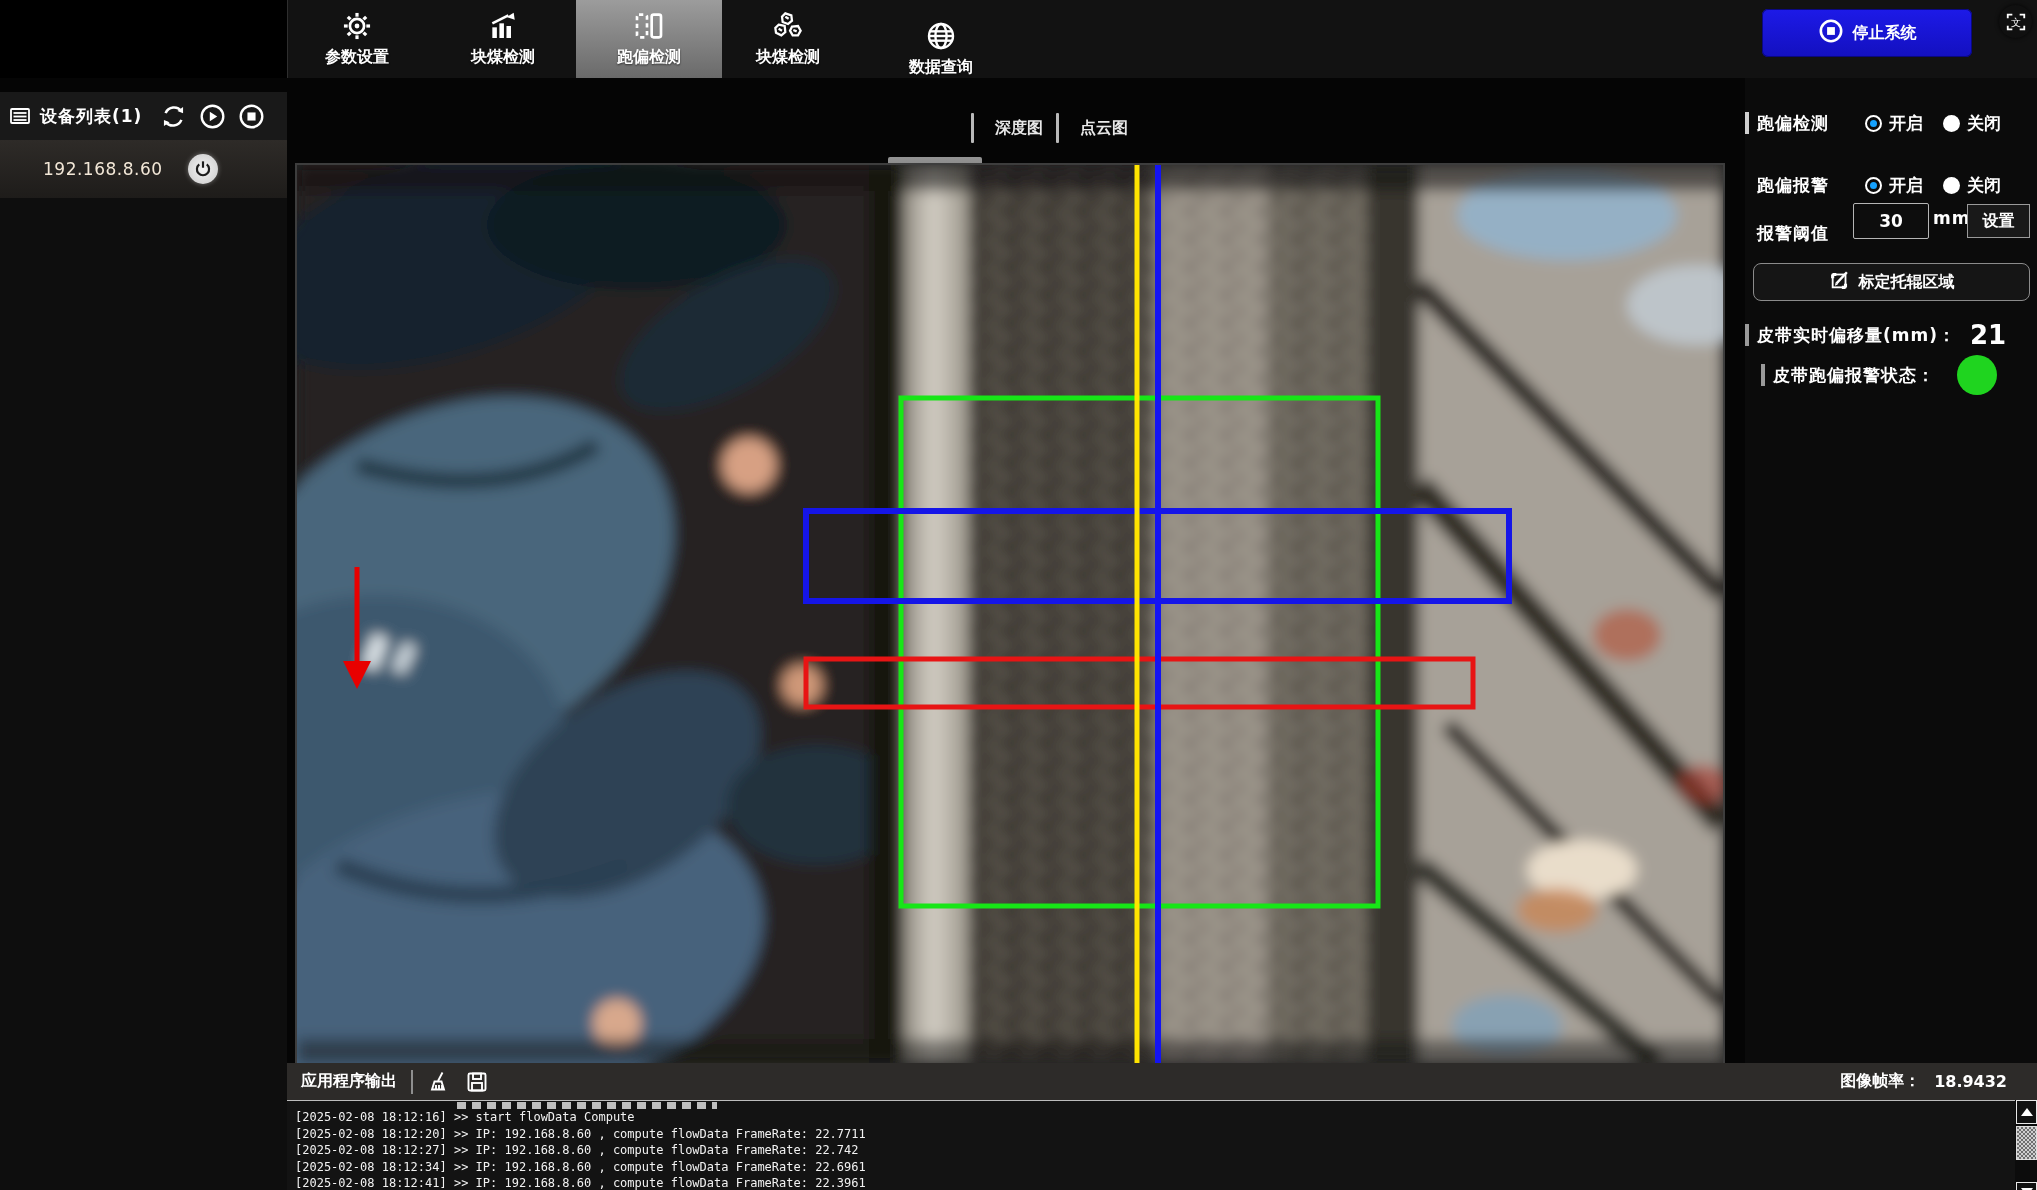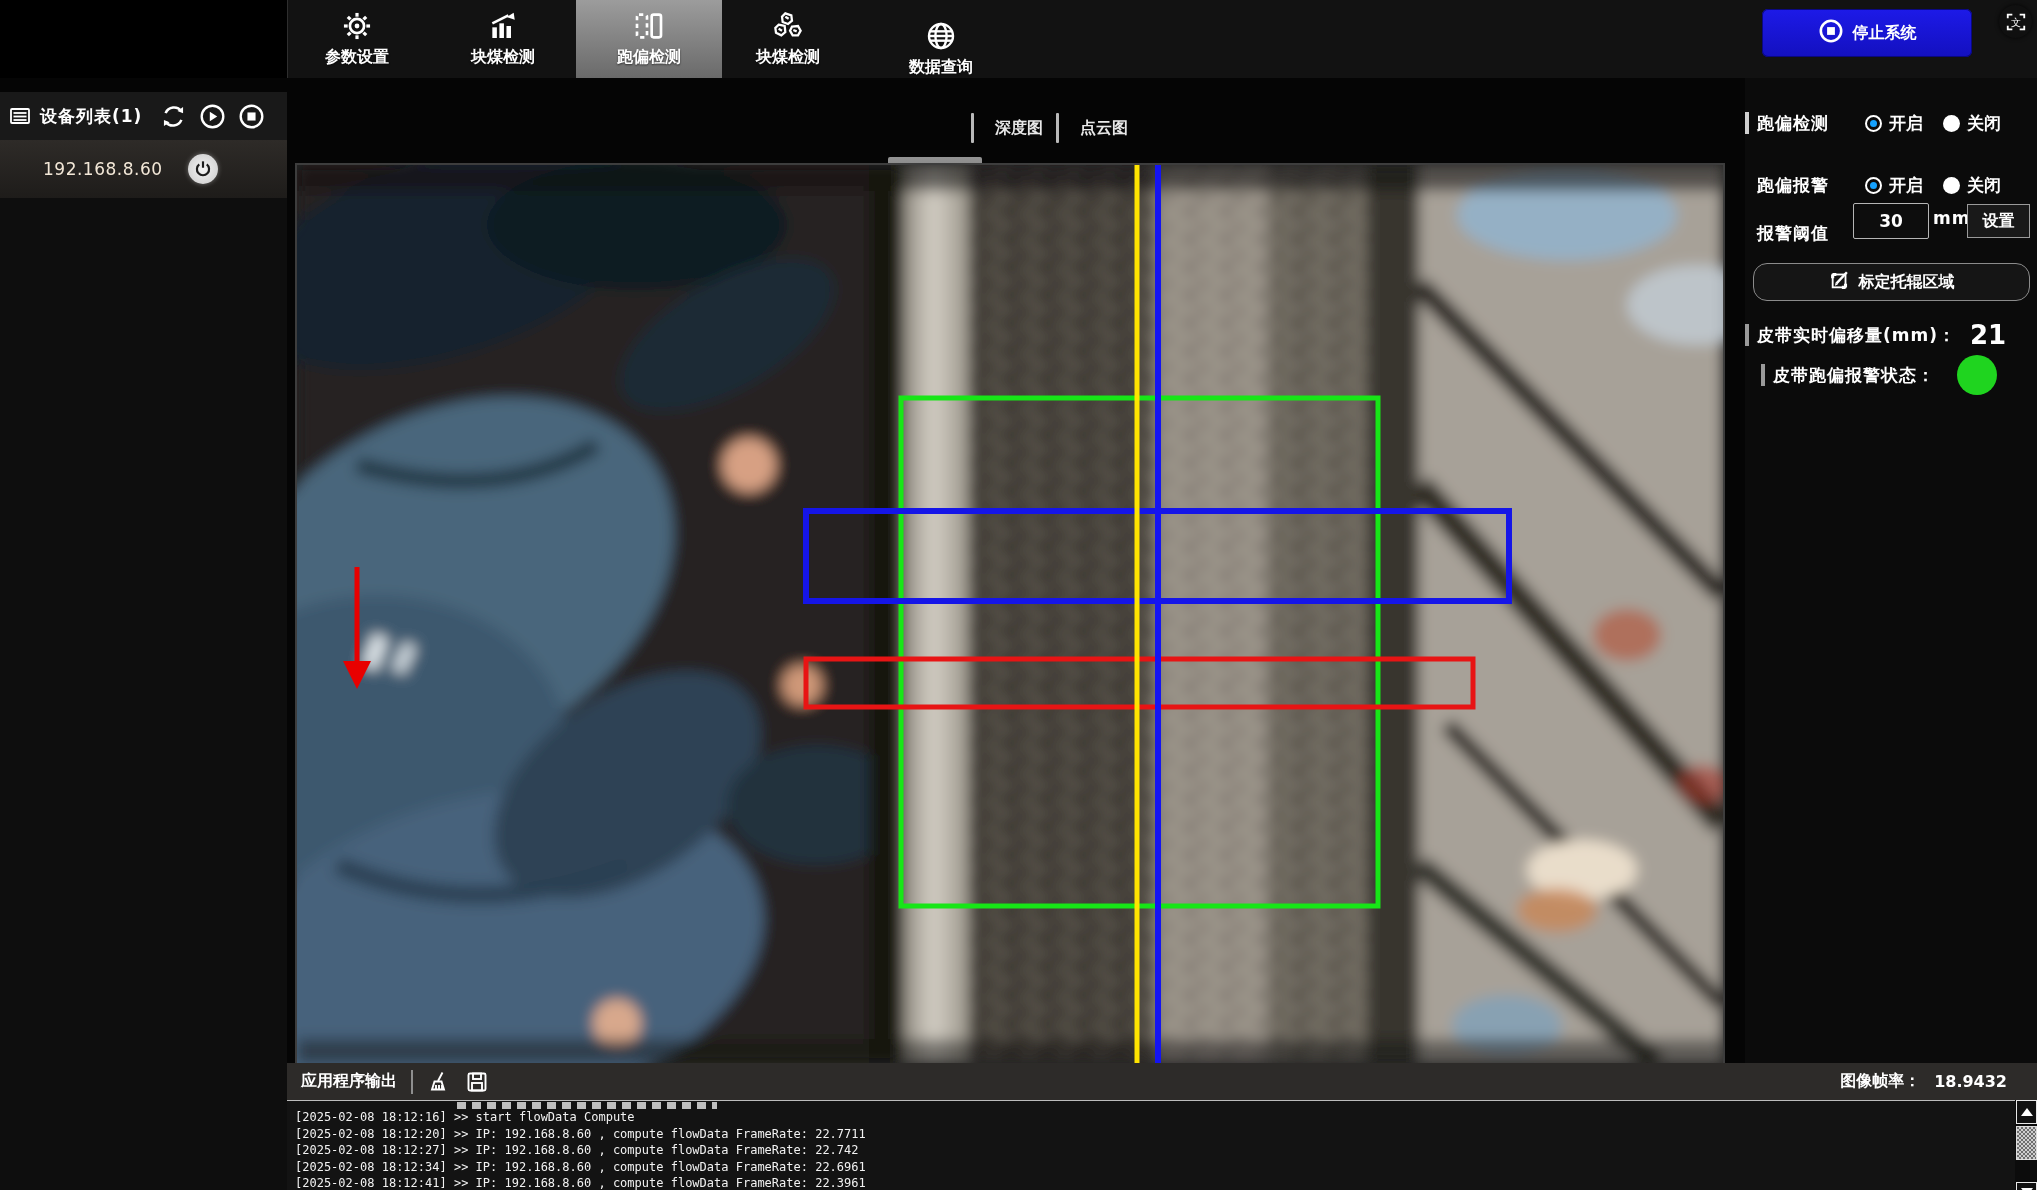--- a/index.html
+++ b/index.html
@@ -58,21 +58,21 @@
   .radio.on::after{content:"";position:absolute;left:3px;top:3px;width:7px;height:7px;border-radius:50%;background:#15a2ff;}
   .radio.off{background:#fff;}
   .radio-label{font-size:17px;font-weight:bold;margin-left:7px;}
   #threshold-input{position:absolute;left:108px;top:-17px;width:70px;height:32px;background:#0d0d0d;
     border:1px solid #b5b5b5;color:#fff;font-size:17px;font-weight:bold;text-align:center;border-radius:2px;
     font-family:"DejaVu Sans","Liberation Sans",sans-serif;}
   #set-button{position:absolute;left:222px;top:-16px;width:61px;height:32px;background:#191919;
     border:1px solid #9a9a9a;border-radius:0;color:#fff;font-size:16px;font-weight:bold;cursor:pointer;
     display:flex;align-items:center;justify-content:center;}
   #calibrate-button{position:absolute;left:8px;top:185px;width:275px;height:36px;background:#151515;
-    border:1px solid #8b8b8b;border-radius:14px;display:flex;align-items:center;justify-content:center;gap:8px;
+    border:1px solid #8b8b8b;border-radius:8px;display:flex;align-items:center;justify-content:center;gap:8px;
     font-size:16px;font-weight:bold;color:#fff;cursor:pointer;}
   #offset-value{font-size:26px;font-weight:bold;margin-left:14px;}
   #status-dot{width:40px;height:40px;border-radius:50%;margin-left:22px;}
 
   
   #log-panel{left:287px;top:1063px;width:1750px;height:127px;background:#141414;}
   #log-header{position:absolute;left:0;top:0;width:1750px;height:37px;background:#2d2b29;
     display:flex;align-items:center;}
   #log-title{font-size:16px;font-weight:bold;margin-left:14px;}
   .log-divider{width:2px;height:24px;background:#8f8f8f;margin-left:14px;}

